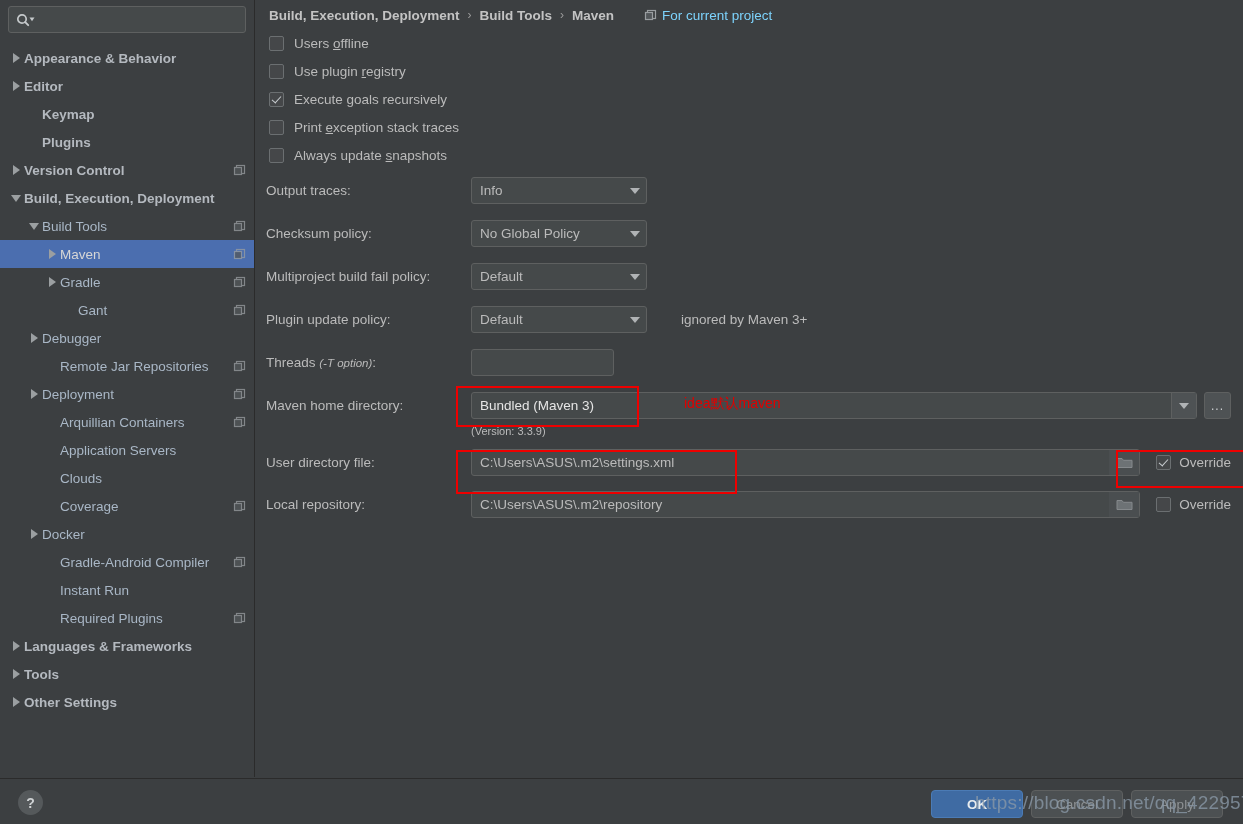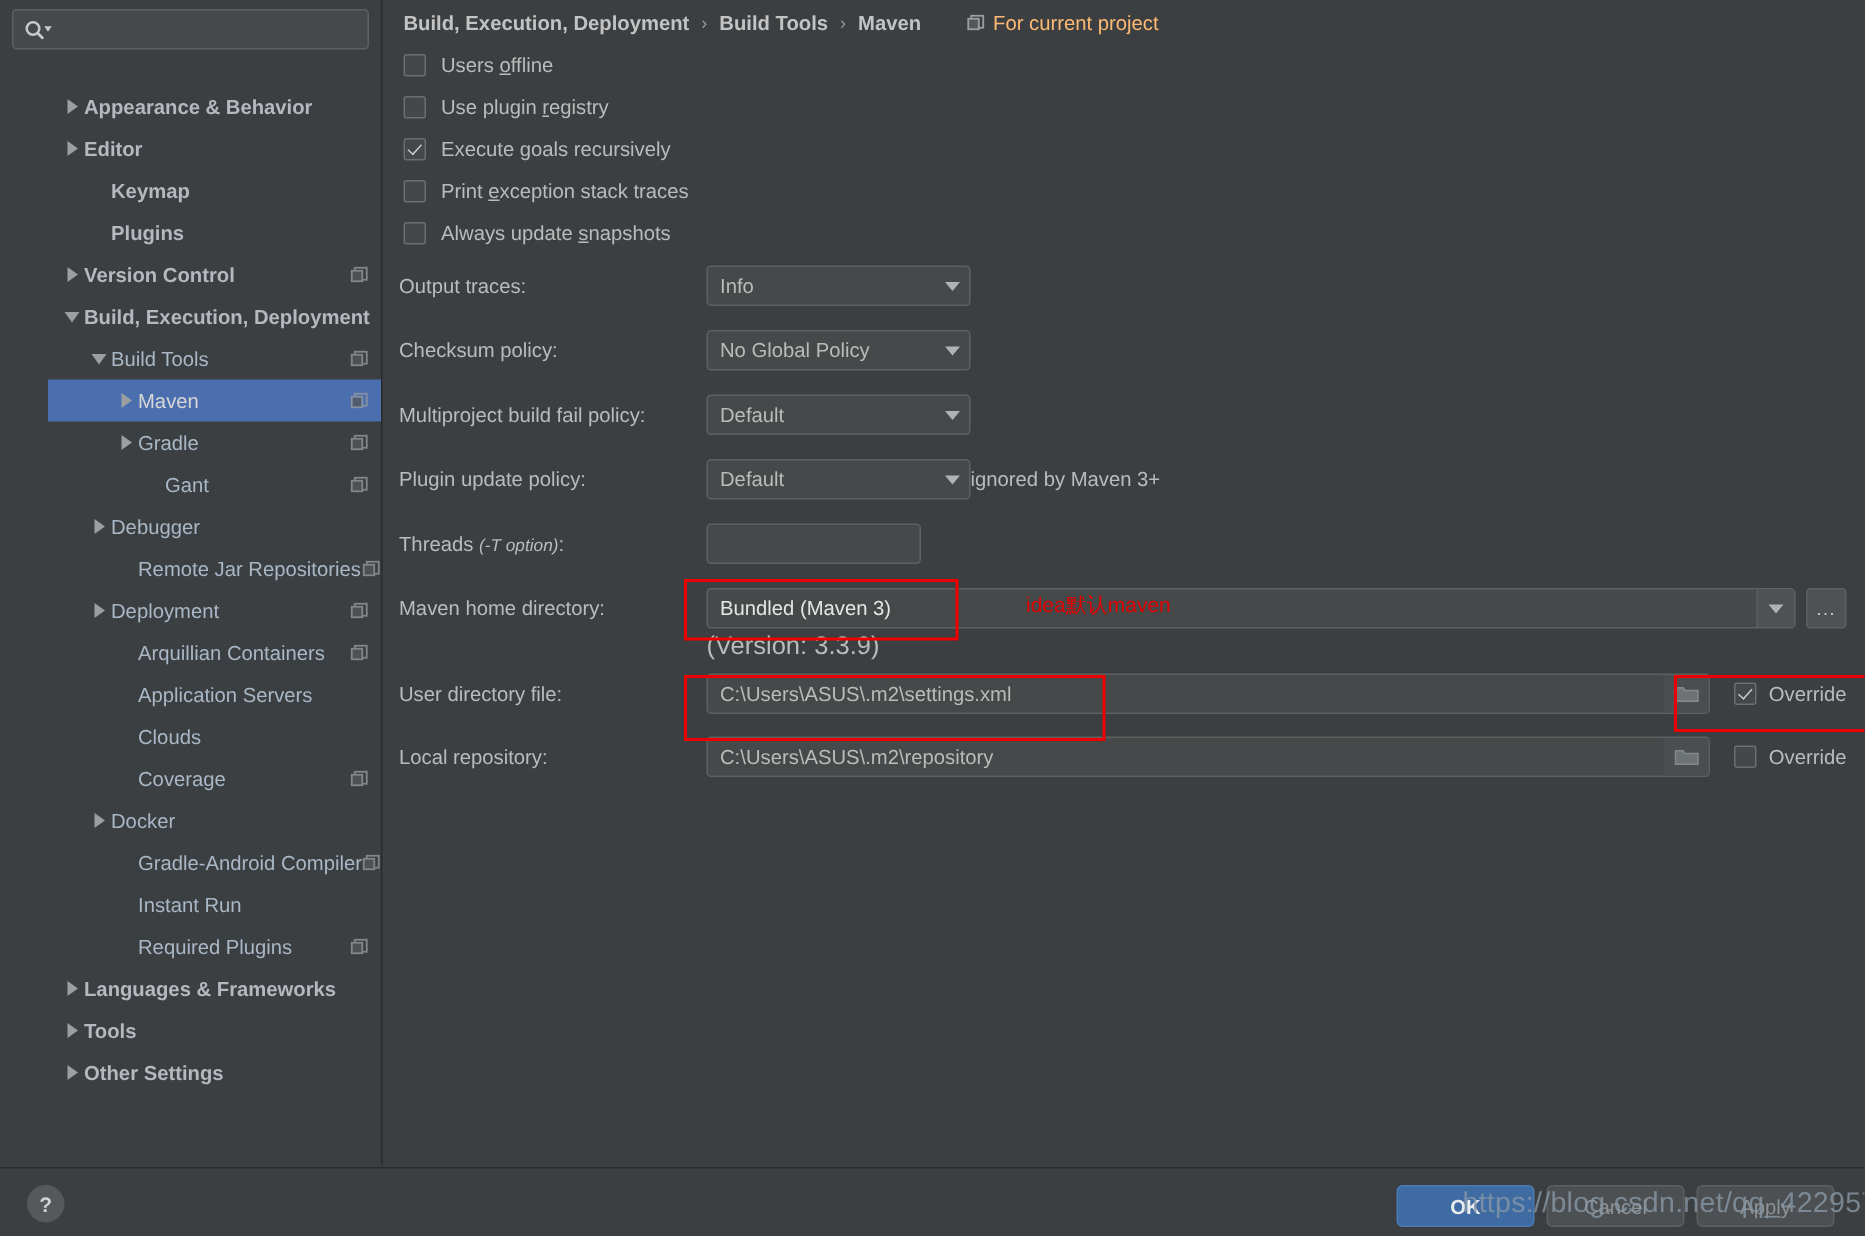--- a/index.html
+++ b/index.html
@@ -25,21 +25,21 @@
   .search-box {
     height: 27px;
     background: #45494a;
     border: 1px solid #5e6060;
     border-radius: 3px;
     display: flex; align-items: center;
     padding: 0 6px;
   }
   .search-icon { width: 20px; height: 14px; flex: 0 0 auto; }
 
-  .tree { margin-top: 24px; padding-left: 32px; }
+  .tree { margin-top: 11px; }
   .tree-row {
     height: 28px;
     display: flex; align-items: center;
     padding-right: 8px;
     position: relative;
     white-space: nowrap;
   }
   .tree-row.selected { background: #4b6eaf; }
   .tree-row.selected .tree-label { color: #d6d6d6; }
   .arrow {
@@ -74,21 +74,21 @@
   }
   #crumb {
     display: flex; align-items: center;
     height: 28px; padding-left: 13px; margin-top: 1px;
     font-size: 13.5px;
   }
   .crumb-seg { font-weight: bold; color: #c3c3c3; }
   .crumb-sep { color: #9a9a9a; margin: 0 8px; font-size: 12px; }
   .crumb-proj {
     margin-left: 30px; display: flex; align-items: center;
-    color: #fdba74; font-weight: normal;
+    color: #7dd3fc; font-weight: normal;
   }
   .crumb-proj svg { margin-right: 5px; }
 
   
   .cb-row { display: flex; align-items: center; height: 28px; padding-left: 13px; }
   .cbox {
     width: 15px; height: 15px;
     border: 1px solid #6b6f71;
     background: #454749;
     border-radius: 2px;
@@ -122,21 +122,21 @@
     color: #bbbbbb; font-size: 13.5px;
   }
   .combo .ctext { flex: 1 1 auto; white-space: nowrap; overflow: hidden; }
   .caret {
     width: 0; height: 0;
     border-top: 6px solid #b0b3b5;
     border-left: 5px solid transparent;
     border-right: 5px solid transparent;
     flex: 0 0 10px;
   }
-  .hintright { margin-left: 0; color: #bbbbbb; font-size: 13.5px; }
+  .hintright { margin-left: 34px; color: #bbbbbb; font-size: 13.5px; }
 
   .textbox {
     height: 27px;
     background: #45494a;
     border: 1px solid #5e6060;
     border-radius: 3px;
     display: flex; align-items: center;
     padding: 0 8px;
     color: #bbbbbb; font-size: 13.5px;
   }
@@ -187,21 +187,21 @@
   }
   .ovr {
     display: flex; align-items: center;
     margin-left: 16px; flex: 0 0 auto;
   }
   .ovr .cbox { margin-right: 8px; }
   .ovr-label { color: #bbbbbb; font-size: 13.5px; }
 
   .versionline {
     padding-left: 215px;
-    color: #bbbbbb; font-size: 17px;
+    color: #bbbbbb; font-size: 11px;
     height: 20px; line-height: 20px;
     margin-top: -6px;
   }
 
   
   #footer {
     position: absolute; left: 0; top: 778px;
     width: 1243px; height: 46px;
     background: #3c3f41;
     border-top: 1px solid #2b2b2b;

